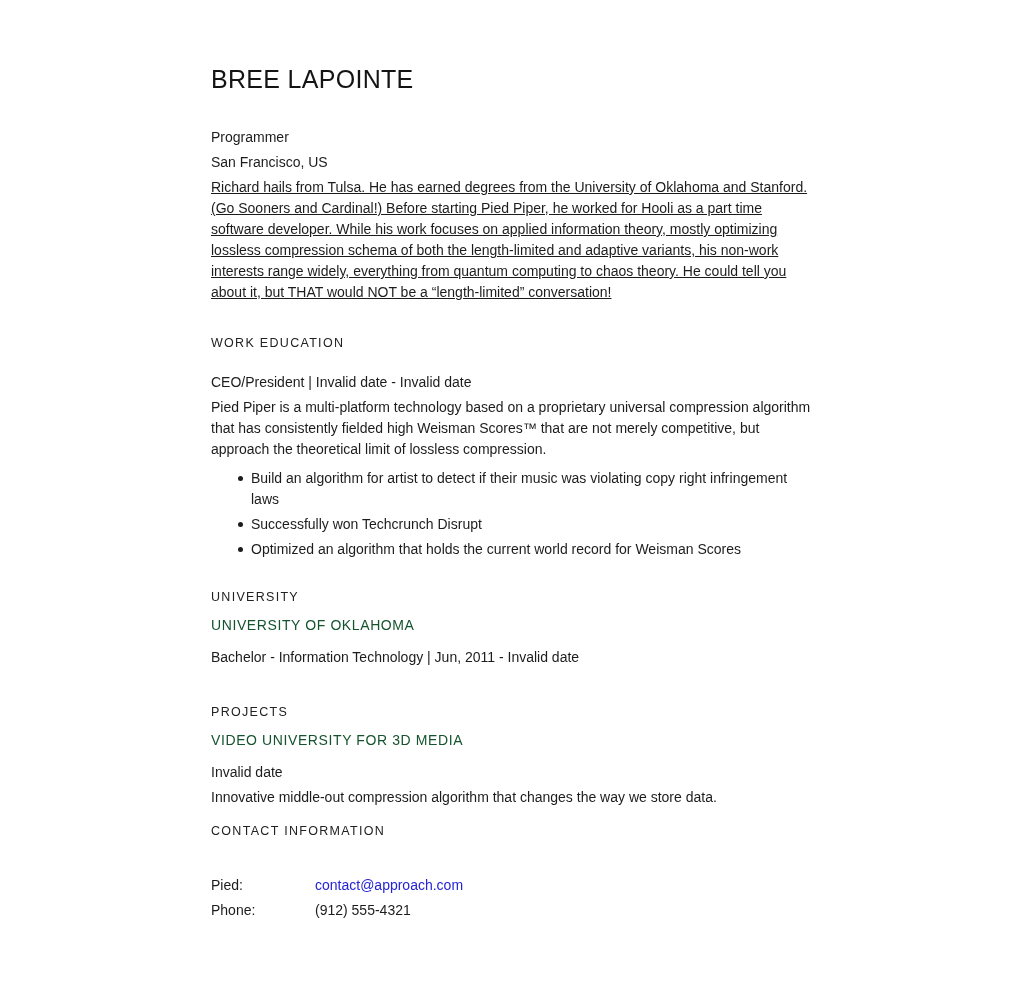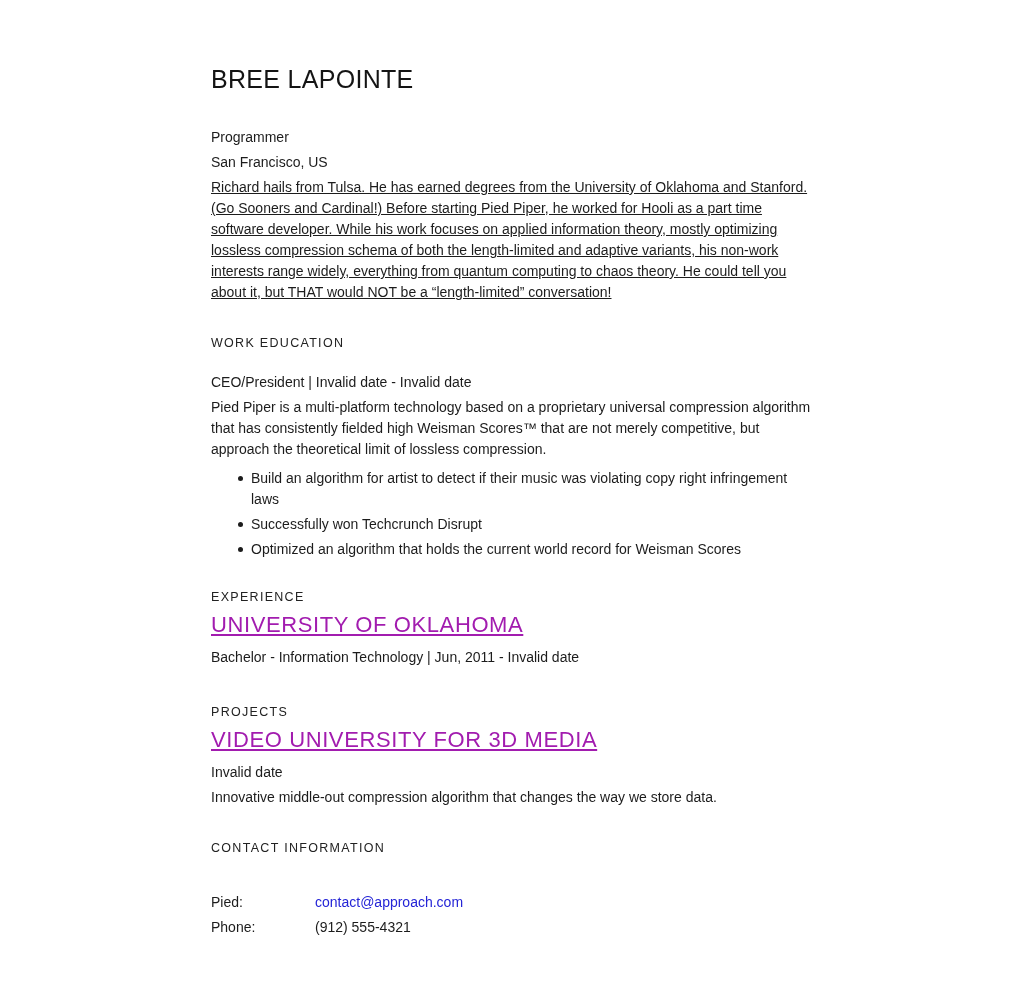--- a/index.html
+++ b/index.html
@@ -34,21 +34,21 @@
   p {
     margin: 0;
     font-size: 14px;
     line-height: 21px;
   }
   .meta-line { margin-bottom: 4px; }
   .bio { margin-bottom: 0; text-decoration: underline; }
   .section { margin-top: 30px; }
   .section-work { margin-top: 33px; }
   .section-projects { margin-top: 37px; }
-  .section-contact { margin-top: 33px; }
+  .section-contact { margin-top: 16px; }
   .section-title {
     font-size: 12.5px;
     line-height: 15px;
     font-weight: 400;
     letter-spacing: 1.3px;
     margin: 0;
     color: #222222;
   }
   .job-title { margin-top: 21px; }
   .job-desc { margin-top: 4px; }
@@ -67,27 +67,26 @@
     content: "";
     position: absolute;
     left: -13px;
     top: 8px;
     width: 5px;
     height: 5px;
     border-radius: 50%;
     background: #1c1c1c;
   }
   .entry-heading {
-    font-size: 22px;
+    font-size: 14px;
     line-height: 22px;
     font-weight: 400;
     letter-spacing: 0.6px;
     margin: 9px 0 0 0;
-    color: #a21caf;
-    text-decoration: underline;
+    color: #14532d;
   }
   .entry-sub { margin-top: 11px; }
   .entry-date { margin-top: 11px; }
   .entry-desc { margin-top: 4px; }
   .contact-rows { margin-top: 36px; }
   .contact-row {
     display: flex;
     font-size: 14px;
     line-height: 21px;
     margin-bottom: 4px;
@@ -119,21 +118,21 @@
       <p class="job-title">CEO/President | Invalid date - Invalid date</p>
       <p class="job-desc">Pied Piper is a multi-platform technology based on a proprietary universal compression algorithm that has consistently fielded high Weisman Scores™ that are not merely competitive, but approach the theoretical limit of lossless compression.</p>
       <ul class="highlights">
         <li>Build an algorithm for artist to detect if their music was violating copy right infringement laws</li>
         <li>Successfully won Techcrunch Disrupt</li>
         <li>Optimized an algorithm that holds the current world record for Weisman Scores</li>
       </ul>
     </div>
 
     <div class="section">
-      <h2 class="section-title">EXPERIENCE</h2>
+      <h2 class="section-title">UNIVERSITY</h2>
       <h3 class="entry-heading">UNIVERSITY OF OKLAHOMA</h3>
       <p class="entry-sub">Bachelor - Information Technology | Jun, 2011 - Invalid date</p>
     </div>
 
     <div class="section section-projects">
       <h2 class="section-title">PROJECTS</h2>
       <h3 class="entry-heading">VIDEO UNIVERSITY FOR 3D MEDIA</h3>
       <p class="entry-date">Invalid date</p>
       <p class="entry-desc">Innovative middle-out compression algorithm that changes the way we store data.</p>
     </div>

